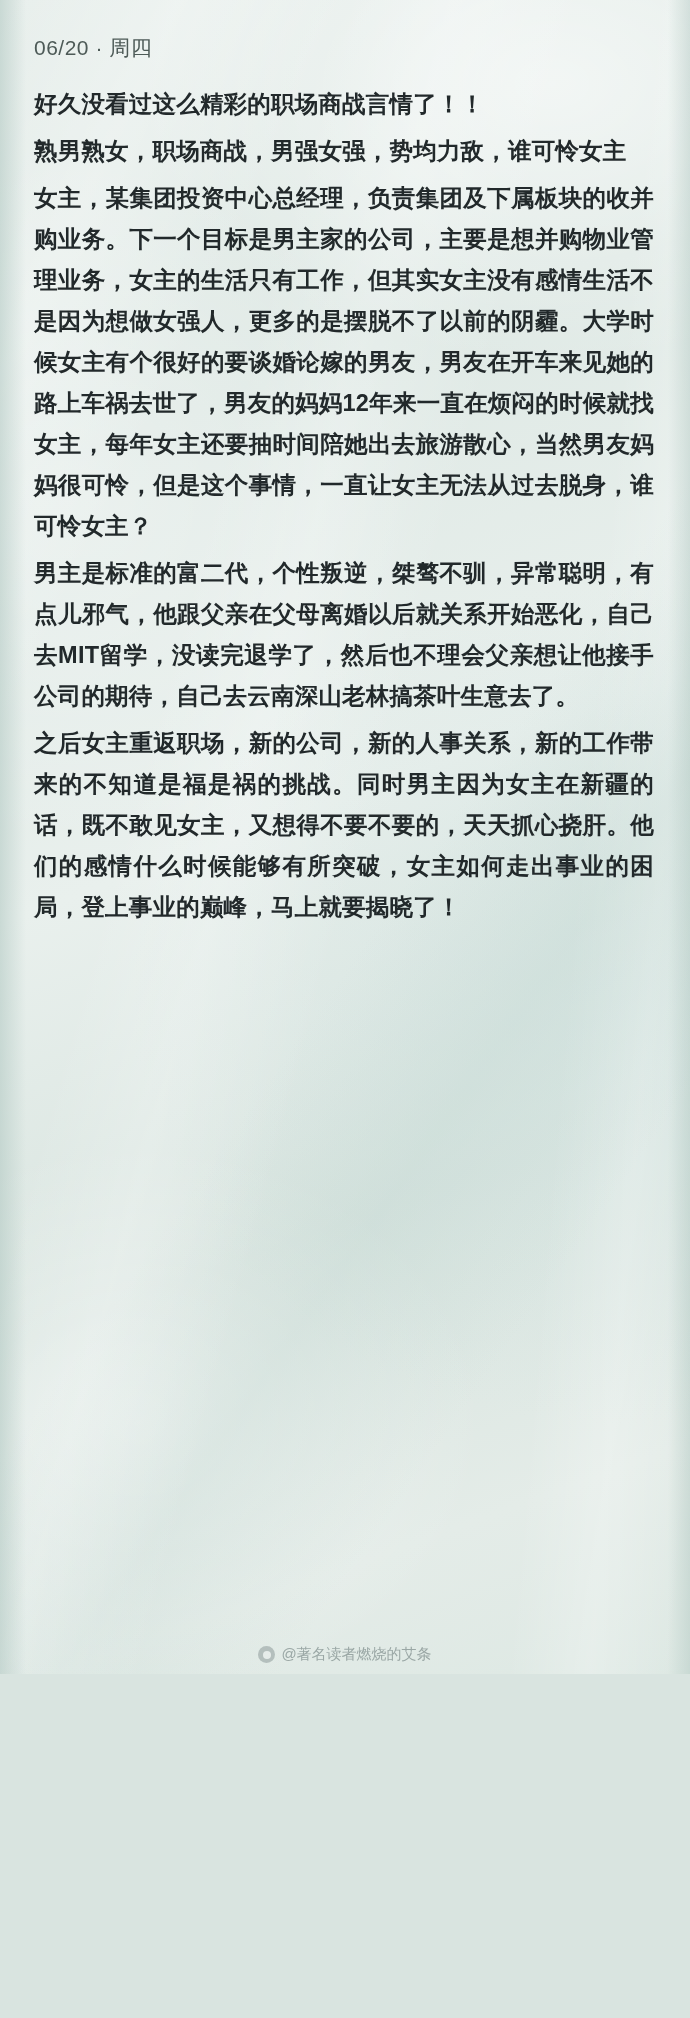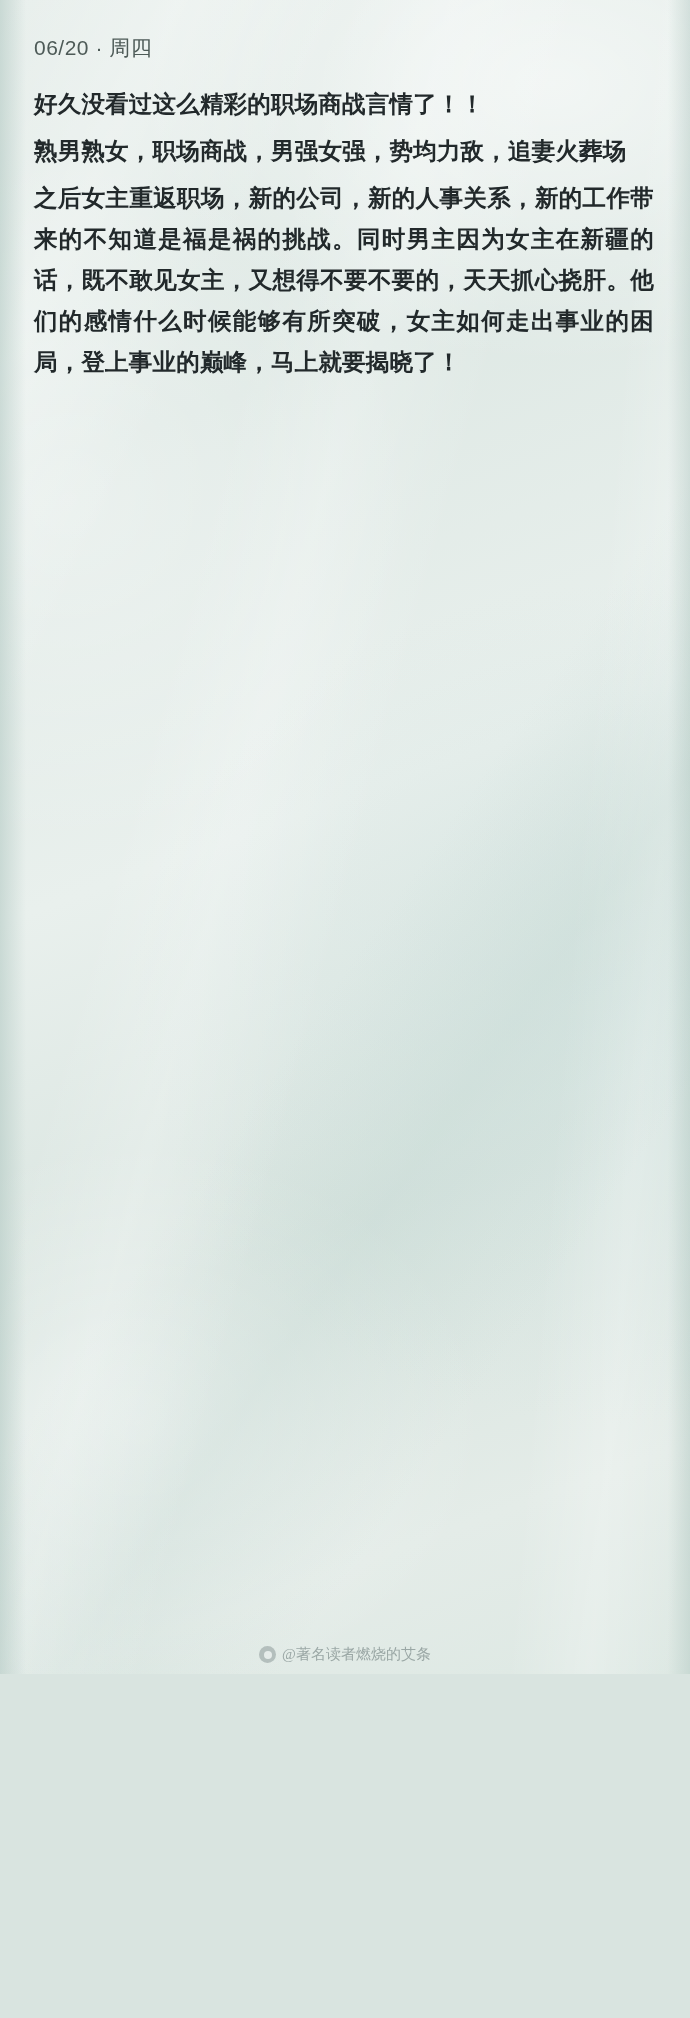--- a/index.html
+++ b/index.html
@@ -98,36 +98,38 @@
     content: "";
     position: absolute;
     left: 4.5px;
     top: 4.5px;
     width: 8px;
     height: 8px;
     border-radius: 50%;
     background: #e6ecea;
   }
   .footer-text {
-    font-family: Liberation Serif, serif;
+    font-family: Liberation Sans, sans-serif;
     text-align: right;
   }
 </style>
 </head>
 <body>
 
 <div class="page">
   <div class="edge-left"></div>
   <div class="edge-right"></div>
 
   <div class="content">
     <div class="date-line">06/20 · 周四</div>
 
     <p class="para">好久没看过这么精彩的职场商战言情了！！</p>
-    <p class="para">熟男熟女，职场商战，男强女强，势均力敌，追妻火葬场</p>
+    <p class="para">熟男熟女，职场商战，男强女强，势均力敌，谁可怜女主</p>
+    <p class="para">女主，某集团投资中心总经理，负责集团及下属板块的收并购业务。下一个目标是男主家的公司，主要是想并购物业管理业务，女主的生活只有工作，但其实女主没有感情生活不是因为想做女强人，更多的是摆脱不了以前的阴霾。大学时候女主有个很好的要谈婚论嫁的男友，男友在开车来见她的路上车祸去世了，男友的妈妈12年来一直在烦闷的时候就找女主，每年女主还要抽时间陪她出去旅游散心，当然男友妈妈很可怜，但是这个事情，一直让女主无法从过去脱身，谁可怜女主？</p>
+    <p class="para">男主是标准的富二代，个性叛逆，桀骜不驯，异常聪明，有点儿邪气，他跟父亲在父母离婚以后就关系开始恶化，自己去MIT留学，没读完退学了，然后也不理会父亲想让他接手公司的期待，自己去云南深山老林搞茶叶生意去了。</p>
     <p class="para tight">之后女主重返职场，新的公司，新的人事关系，新的工作带来的不知道是福是祸的挑战。同时男主因为女主在新疆的话，既不敢见女主，又想得不要不要的，天天抓心挠肝。他们的感情什么时候能够有所突破，女主如何走出事业的困局，登上事业的巅峰，马上就要揭晓了！</p>
   </div>
 
   <div class="footer">
     <span class="weibo-eye"></span>
     <span class="footer-text">@著名读者燃烧的艾条</span>
   </div>
 </div>
 
 </body></html>

